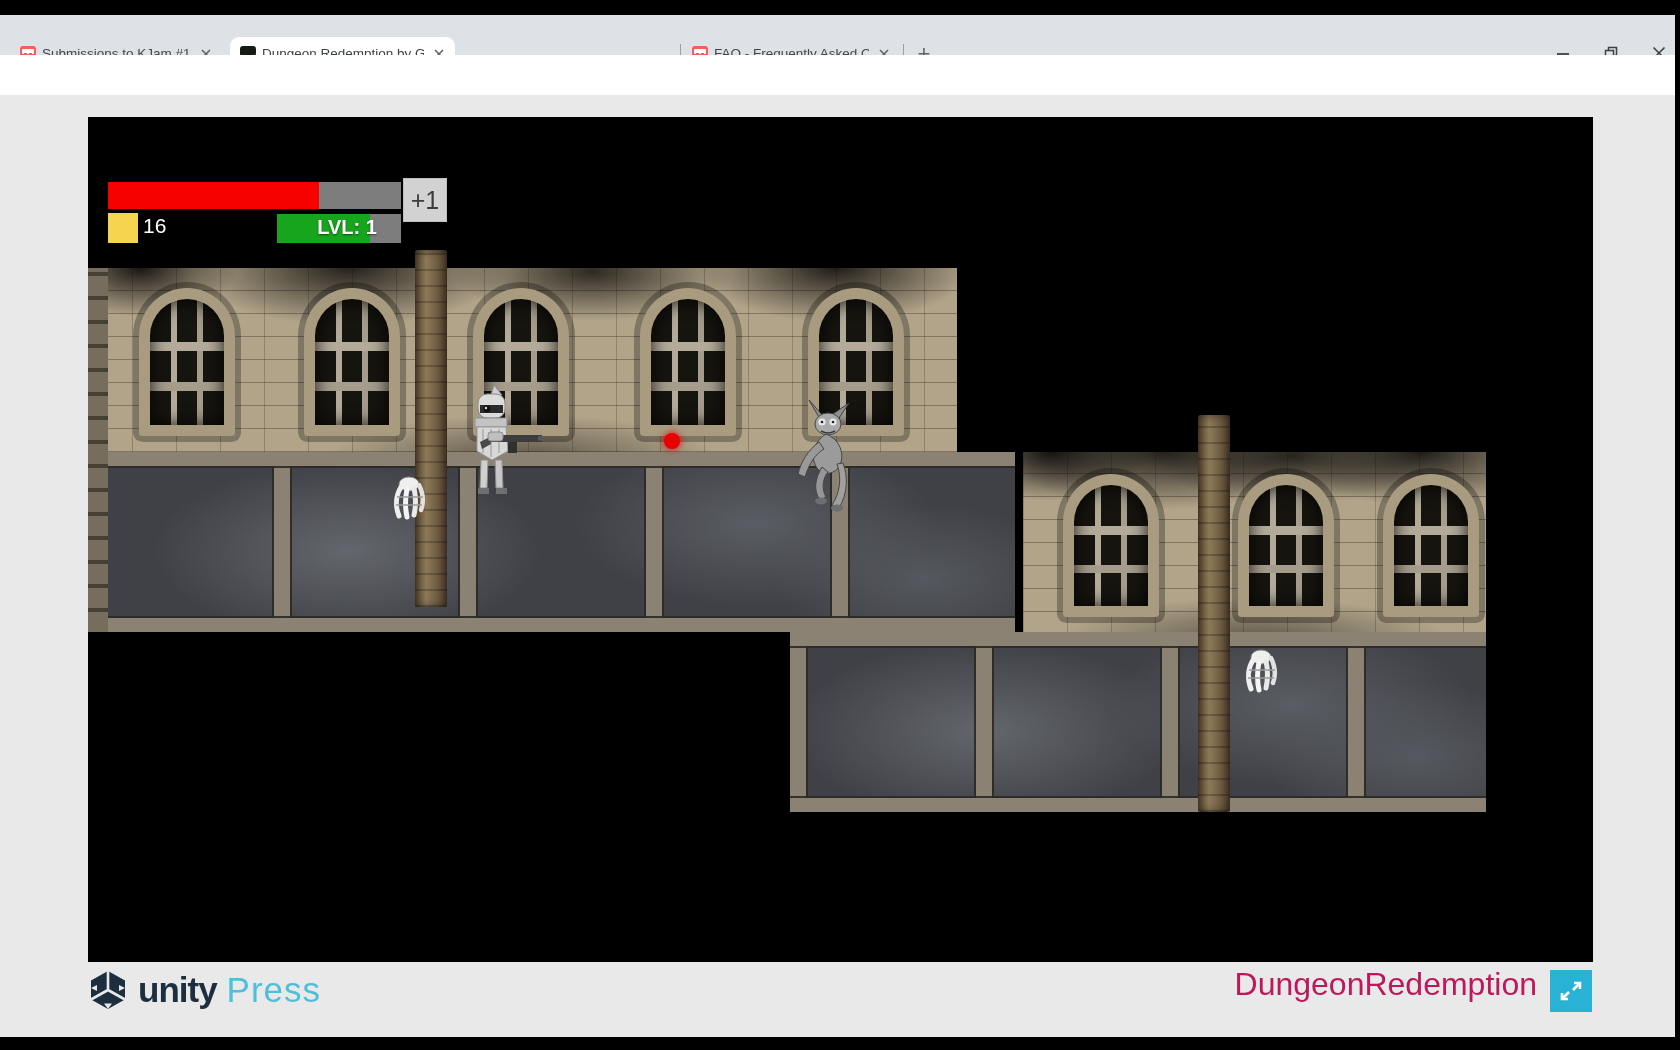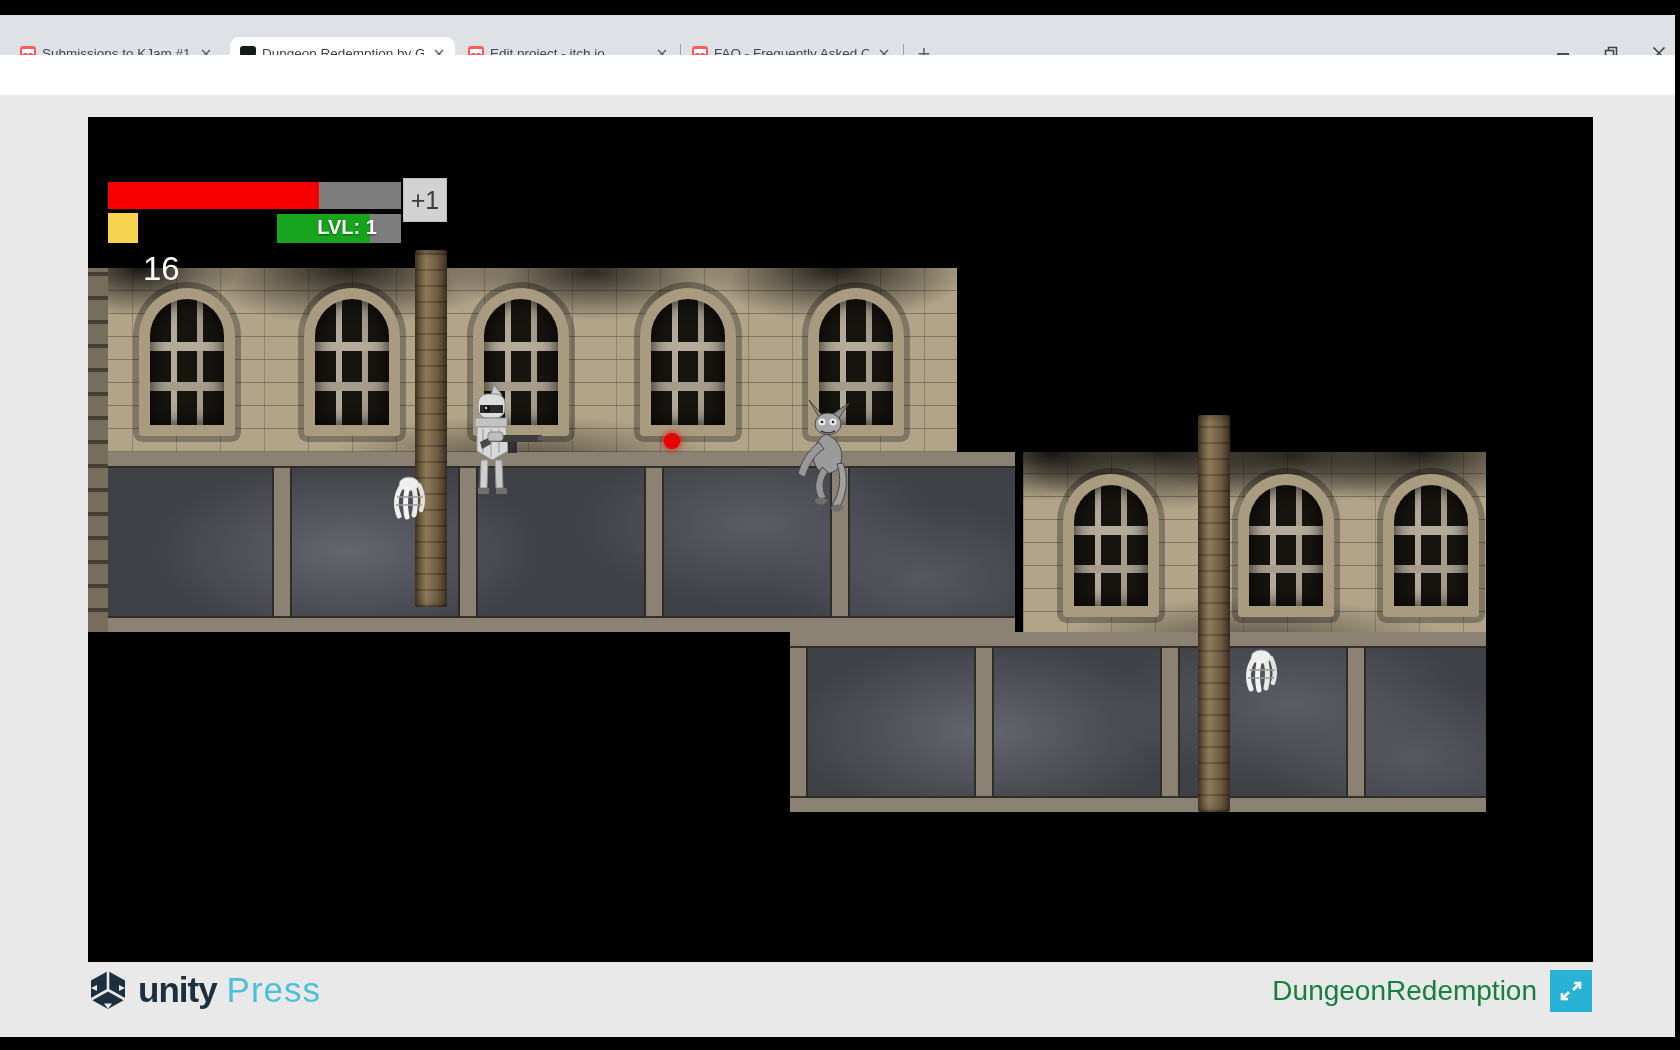--- a/index.html
+++ b/index.html
@@ -73,30 +73,30 @@
     background:repeating-linear-gradient(0deg, rgba(0,0,0,.22) 0 2px, transparent 2px 16px); }
 
   .sprite { position:absolute; }
   #bullet { position:absolute; width:16px; height:16px; border-radius:50%; background:#e80000; box-shadow:0 0 6px 1px rgba(232,0,0,.8); }
 
   
   .bartrack { position:absolute; background:#7d7d7d; }
   .barfill { height:100%; }
   #plus-btn { position:absolute; left:315px; top:61px; width:44px; height:44px; background:#d2d2d2; color:#3c3c3c; font-size:25px; display:flex; align-items:center; justify-content:center; border:1px solid #bfbfbf; }
   #coin { position:absolute; left:20px; top:96px; width:30px; height:30px; }
-  #coin-count { position:absolute; left:55px; top:97px; color:#fff; font-size:33px;margin-top:36px; }
+  #coin-count { position:absolute; left:55px; top:97px; color:#fff; font-size:21px; }
   #lvl-label { position:absolute; left:189px; top:99px; width:140px; text-align:center; color:#fff; font-size:20px; font-weight:bold; text-shadow:0 1px 2px rgba(0,0,0,.5); }
   .hint { position:absolute; color:#f2f2f2; font-size:27px; line-height:29px; }
 
   
   #footer { position:absolute; left:88px; top:867px; width:1505px; height:75px; }
   #unity-logo { position:absolute; left:0; top:8px; display:flex; align-items:center; gap:10px; }
   #unity-word { font-size:35px; font-weight:bold; color:#1d2e3e; letter-spacing:-1px; }
   #webgl-word { font-size:35px; color:#4ebfdb; letter-spacing:1px; }
-  #game-title { position:absolute; right:56px; top:13px; font-size:28px; color:#15803d; }
+  #game-title { position:absolute; right:56px; top:4px; font-size:32px; color:#be185d; }
   #fs-btn { position:absolute; right:1px; top:8px; width:42px; height:42px; display:flex; align-items:center; justify-content:center; }
 
   .blackstrip { position:absolute; background:#000; }
 </style>
 </head>
 <body>
 
 <div id="stage">
 
   <div class="blackstrip" style="left:0;top:0;width:1680px;height:15px;"></div>
@@ -109,29 +109,20 @@
       <span class="title">Submissions to KJam #1 - itch.io</span>
       <span class="tab-close">
         <svg width="10" height="10">
             <path d="M1 1 L9 9 M9 1 L1 9" stroke="#5f6368" stroke-width="1.6"></path>
           </svg>
       </span>
     </div>
     <div class="tab active" style="left:230px;width:225px;top:22px;height:33px;">
       <span class="favicon fav-game"></span>
       <span class="title">Dungeon Redemption by GIAC</span>
-      <span class="tab-close">
-        <svg width="10" height="10">
-            <path d="M1 1 L9 9 M9 1 L1 9" stroke="#5f6368" stroke-width="1.6"></path>
-          </svg>
-      </span>
-    </div>
-    <div class="tab" style="left:458px;width:220px;">
-      <span class="favicon fav-itch"></span>
-      <span class="title">Edit project - itch.io</span>
       <span class="tab-close">
         <svg width="10" height="10">
             <path d="M1 1 L9 9 M9 1 L1 9" stroke="#5f6368" stroke-width="1.6"></path>
           </svg>
       </span>
     </div>
     <div class="tab" style="left:682px;width:218px;">
       <span class="favicon fav-itch"></span>
       <span class="title">FAQ - Frequently Asked Questio</span>
       <span class="tab-close">

